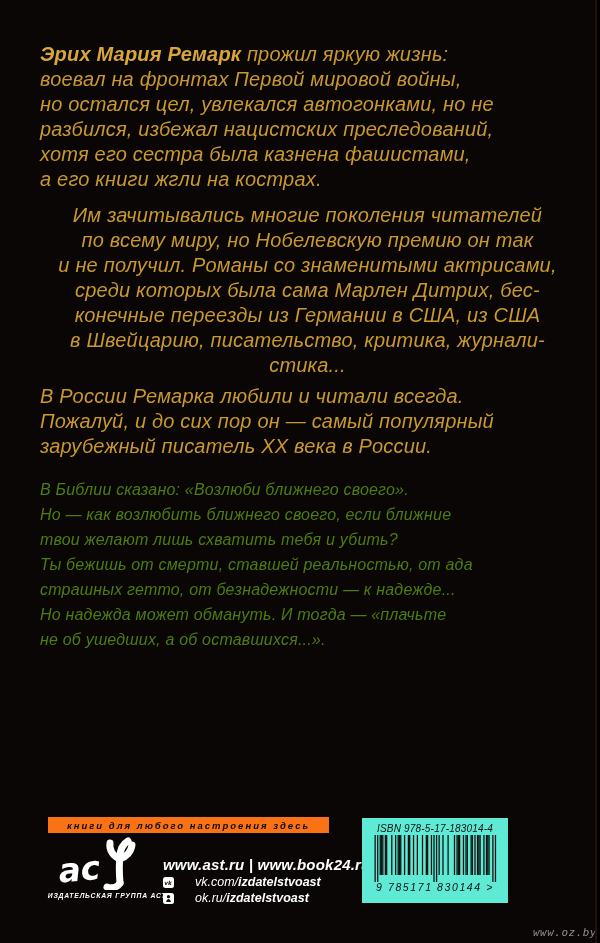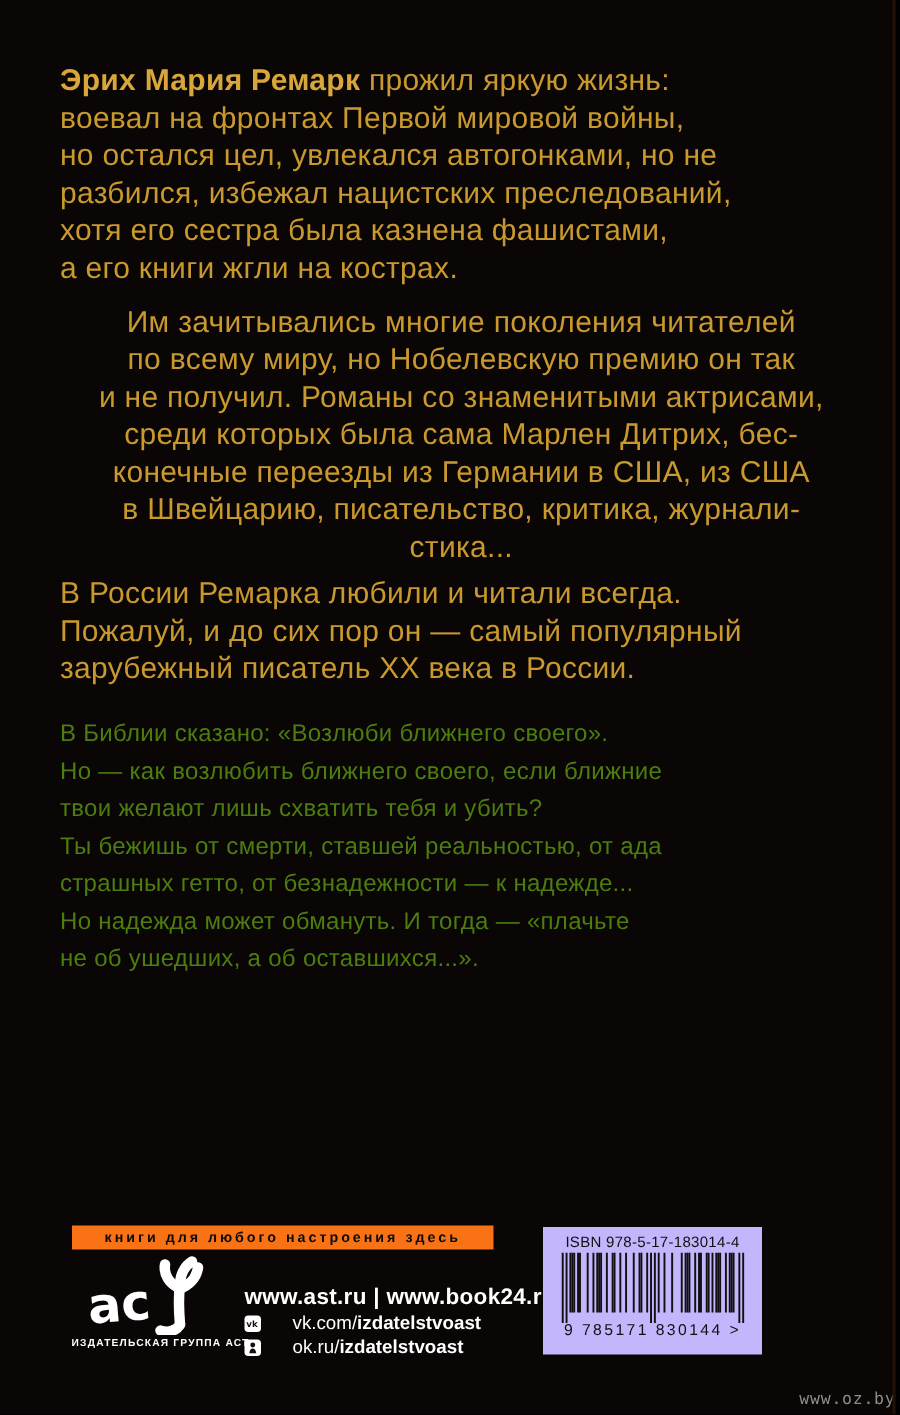--- a/index.html
+++ b/index.html
@@ -1,19 +1,20 @@
 <!DOCTYPE html>
 <html><head>
 <meta charset="utf-8">
 <style>
   html,body{margin:0;padding:0;background:#000;}
   .cover{
     position:relative;width:600px;height:943px;overflow:hidden;
     background:#090605;
     font-family:"Liberation Sans",sans-serif;
+    font-style:italic;
   }
   
   .edge-right{
     position:absolute;top:0;right:0;width:7px;height:100%;
     background:linear-gradient(to right,rgba(0,0,0,0),#000 85%);
   }
   .edge-right::before{
     content:"";position:absolute;top:0;right:3px;width:2px;height:100%;
     background:#2a130b;opacity:.85;
   }
@@ -52,21 +53,21 @@
   .social{display:flex;align-items:center;gap:21px;font-size:12.5px;line-height:15px;margin-bottom:1px;}
   .social b{font-weight:bold;}
   .sicon{
     width:11px;height:11px;background:#fff;border-radius:2.5px;
     display:inline-flex;align-items:center;justify-content:center;flex:0 0 auto;
   }
 
   
   .barcode-box{
     position:absolute;left:362px;top:818px;width:146px;height:85px;
-    background:#c4b5fd;color:#111;text-align:center;
+    background:#5eead4;color:#111;text-align:center;
   }
   .isbn{font-size:10px;letter-spacing:.2px;margin-top:5px;}
   .bars{display:block;margin:1px auto 0 auto;}
   .digits{font-size:10.5px;letter-spacing:1.6px;margin-top:-1px;white-space:nowrap;}
 
   
   .watermark{
     position:absolute;right:3px;top:926px;
     font-family:"DejaVu Sans Mono",monospace;font-size:11px;color:#8e8e88;
     letter-spacing:.5px;

